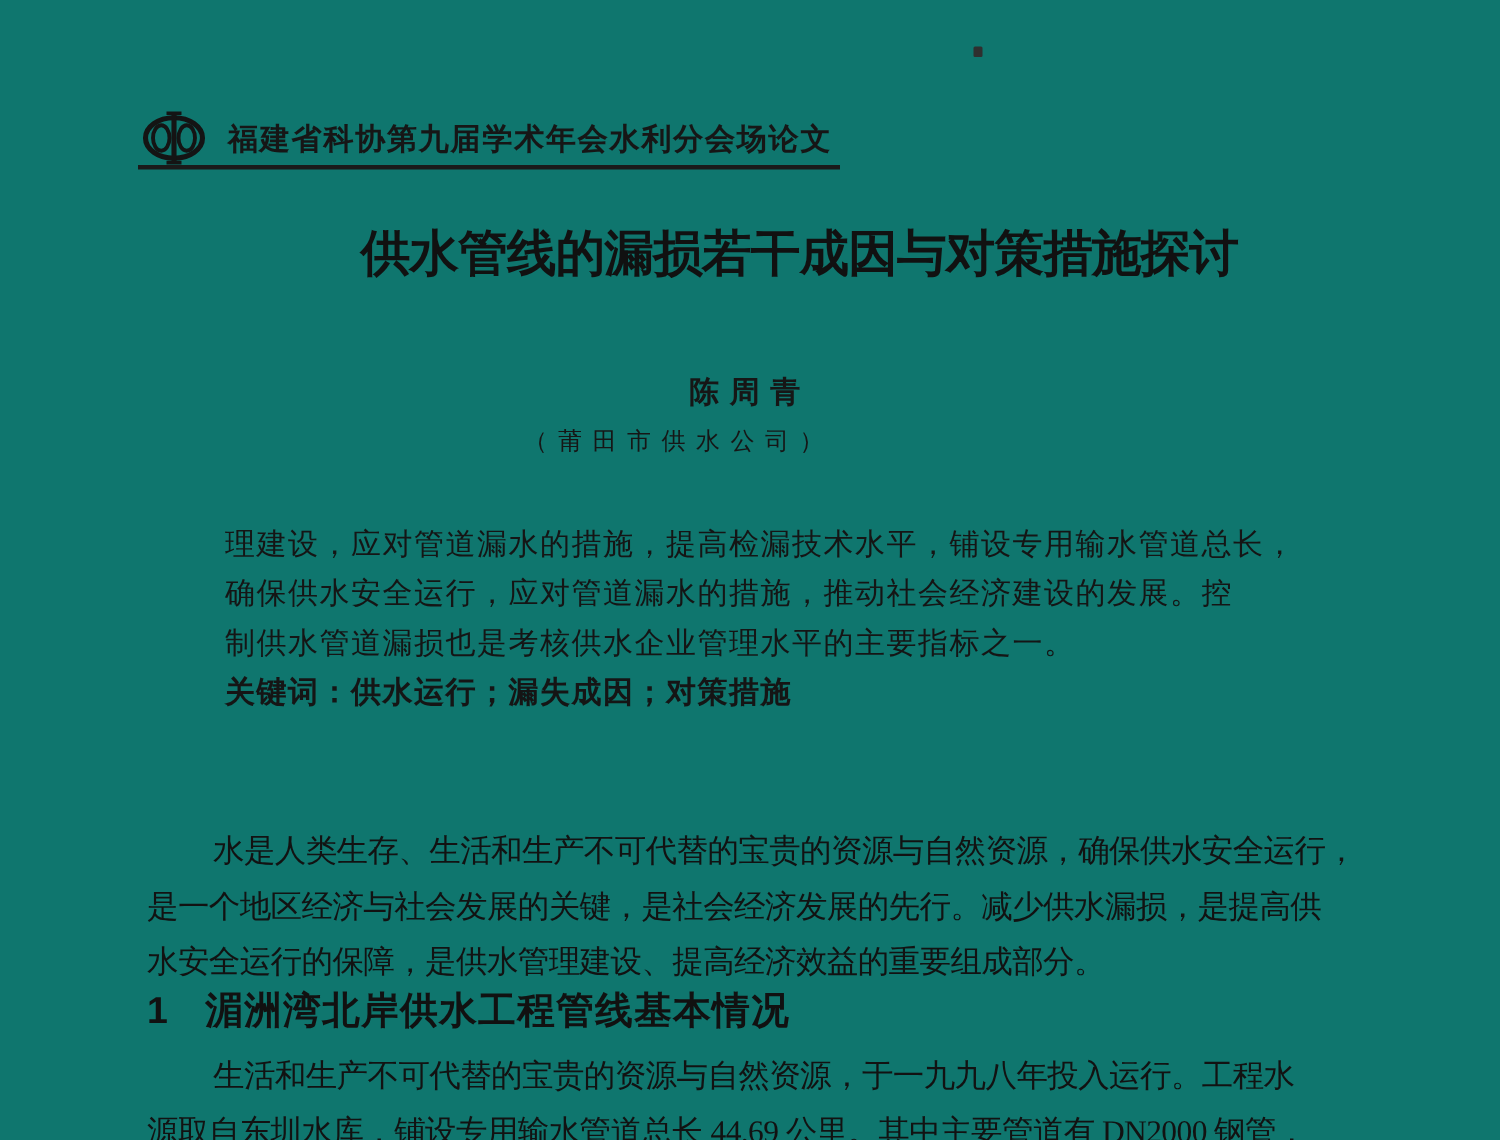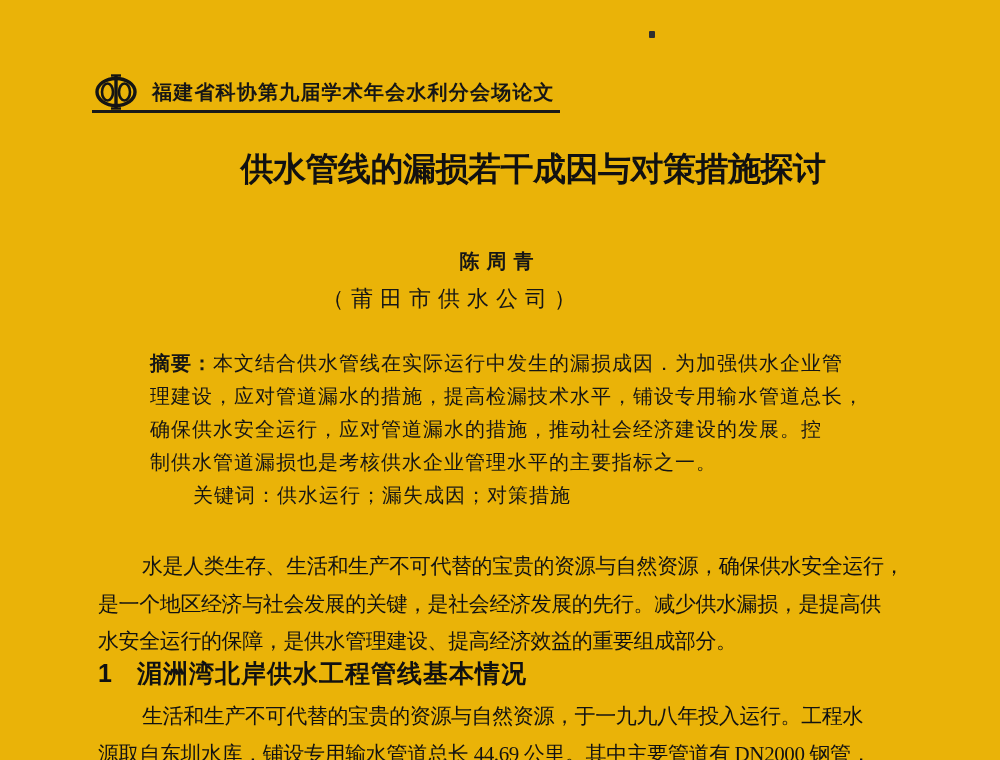--- a/index.html
+++ b/index.html
@@ -4,21 +4,21 @@
 <style>
   html, body {
     margin: 0;
     padding: 0;
     background: #ffffff;
   }
   .page {
     position: relative;
     width: 1000px;
     height: 760px;
-    background: #eab308;
+    background: #0f766e;
     overflow: hidden;
     color: #141414;
     font-family: "Liberation Serif", "DejaVu Serif", serif;
   }
   
   .artifact-dot {
     position: absolute;
     left: 649px;
     top: 31px;
     width: 6px;
@@ -82,21 +82,21 @@
     letter-spacing: 7px;
     color: #161616;
     font-weight: bold;
   }
   .affiliation-line {
     position: absolute;
     left: 0;
     top: 284px;
     width: 905px;
     text-align: center;
-    font-size: 22px;
+    font-size: 16px;
     letter-spacing: 7px;
     color: #161616;
   }
   
   .abstract-block {
     position: absolute;
     left: 150px;
     top: 347px;
     width: 728px;
     font-size: 20px;
@@ -106,40 +106,38 @@
   }
   .abstract-block .line {
     white-space: nowrap;
   }
   .bold-label {
     font-family: "Liberation Sans", "DejaVu Sans", sans-serif;
     font-weight: 700;
   }
   .keywords-line {
     font-family: "Liberation Sans", "DejaVu Sans", sans-serif;
-    font-weight: 400;
-    white-space: nowrap;
-    margin-left: 43px;
+    font-weight: 700;
+    white-space: nowrap;
   }
   
   .body-para {
     position: absolute;
     left: 98px;
     width: 812px;
     font-size: 21px;
     line-height: 37px;
     letter-spacing: -0.4px;
     color: #121212;
   }
   .body-para .line {
     white-space: nowrap;
   }
   .body-para .indent {
     padding-left: 44px;
-    font-family: Liberation Mono, monospace;
   }
   .para-intro { top: 549px; }
   .para-s1    { top: 699px; }
   
   .section-heading {
     position: absolute;
     left: 98px;
     top: 657px;
     display: flex;
     align-items: baseline;
@@ -171,23 +169,20 @@
     <span class="conf-text">福建省科协第九届学术年会水利分会场论文</span>
   </div>
   <div class="header-underline"></div>
 
   <h1 class="paper-title">供水管线的漏损若干成因与对策措施探讨</h1>
 
   <div class="author-line">陈周青</div>
   <div class="affiliation-line">（莆田市供水公司）</div>
 
   <div class="abstract-block">
-    <div class="line">
-      <span class="bold-label">摘要：</span><span>本文结合供水管线在实际运行中发生的漏损成因．为加强供水企业管</span>
-    </div>
     <div class="line">理建设，应对管道漏水的措施，提高检漏技术水平，铺设专用输水管道总长，</div>
     <div class="line">确保供水安全运行，应对管道漏水的措施，推动社会经济建设的发展。控</div>
     <div class="line">制供水管道漏损也是考核供水企业管理水平的主要指标之一。</div>
     <div class="keywords-line">
       <span>关键词：</span><span>供水运行；漏失成因；对策措施</span>
     </div>
   </div>
 
   <div class="body-para para-intro">
     <div class="line indent">水是人类生存、生活和生产不可代替的宝贵的资源与自然资源，确保供水安全运行，</div>

